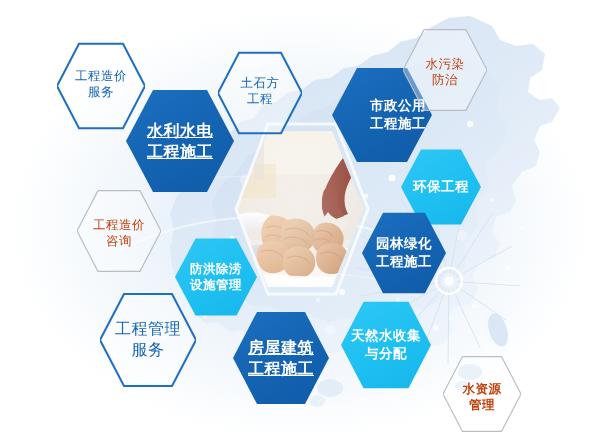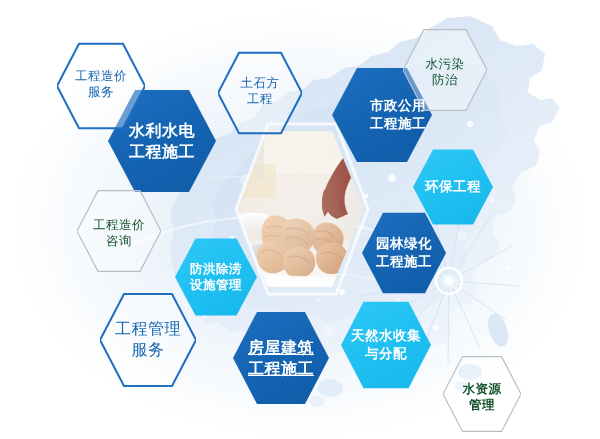--- a/index.html
+++ b/index.html
@@ -65,21 +65,21 @@
     background: transparent;
     -webkit-clip-path: none;
     clip-path: none;
   }
   .hex.outline .hex-border {
     position: absolute;
     inset: 0;
     z-index: 1;
   }
   .hex.outline-blue .hex-label { color: #1565b4; }
-  .hex.outline-gray .hex-label { color: #14532d; margin-top: 8px; }
+  .hex.outline-gray .hex-label { color: #c2410c; margin-top: 8px; }
 
   
   #photo-hex {
     position: absolute;
     -webkit-clip-path: polygon(25% 2%, 75% 2%, 100% 50%, 75% 98%, 25% 98%, 0% 50%);
     clip-path: polygon(25% 2%, 75% 2%, 100% 50%, 75% 98%, 25% 98%, 0% 50%);
     overflow: hidden;
   }
   #photo-hex svg { display: block; }
 
@@ -313,29 +313,29 @@
         <span class="hex-label sz-s">土石方
 工程</span>
       </div>
       <div class="hex outline outline-gray" style="left: 403px; top: 28px; width: 84px; height: 80px;">
         <svg class="hex-border" viewBox="0 0 100 100" preserveAspectRatio="none">
           <polygon points="25,2 75,2 100,50 75,98 25,98 0,50" fill="#ffffff" fill-opacity="0.35" stroke="#b9bec4" stroke-width="1.2" vector-effect="non-scaling-stroke"></polygon>
         </svg>
         <span class="hex-label sz-s">水污染
 防治</span>
       </div>
-      <div class="hex fill-dark" style="left: 108px; top: 88px; width: 108px; height: 106px;">
+      <div class="hex fill-dark" style="left: 126px; top: 88px; width: 108px; height: 106px; text-decoration: underline;">
         <span class="hex-label sz-l bold">水利水电
 工程施工</span>
       </div>
       <div class="hex fill-dark" style="left: 332px; top: 66px; width: 100px; height: 98px; justify-content: flex-end;">
         <span class="hex-label sz-m bold">市政公用
 工程施工</span>
       </div>
-      <div class="hex fill-cyan" style="left: 413px; top: 148px; width: 80px; height: 78px;">
+      <div class="hex fill-cyan" style="left: 401px; top: 148px; width: 80px; height: 78px;">
         <span class="hex-label sz-m bold">环保工程</span>
       </div>
       <div class="hex outline outline-gray" style="left: 77px; top: 189px; width: 84px; height: 80px;">
         <svg class="hex-border" viewBox="0 0 100 100" preserveAspectRatio="none">
           <polygon points="25,2 75,2 100,50 75,98 25,98 0,50" fill="#ffffff" fill-opacity="0.35" stroke="#b9bec4" stroke-width="1.2" vector-effect="non-scaling-stroke"></polygon>
         </svg>
         <span class="hex-label sz-s">工程造价
 咨询</span>
       </div>
       <div class="hex fill-dark" style="left: 362px; top: 211px; width: 84px; height: 84px;">

